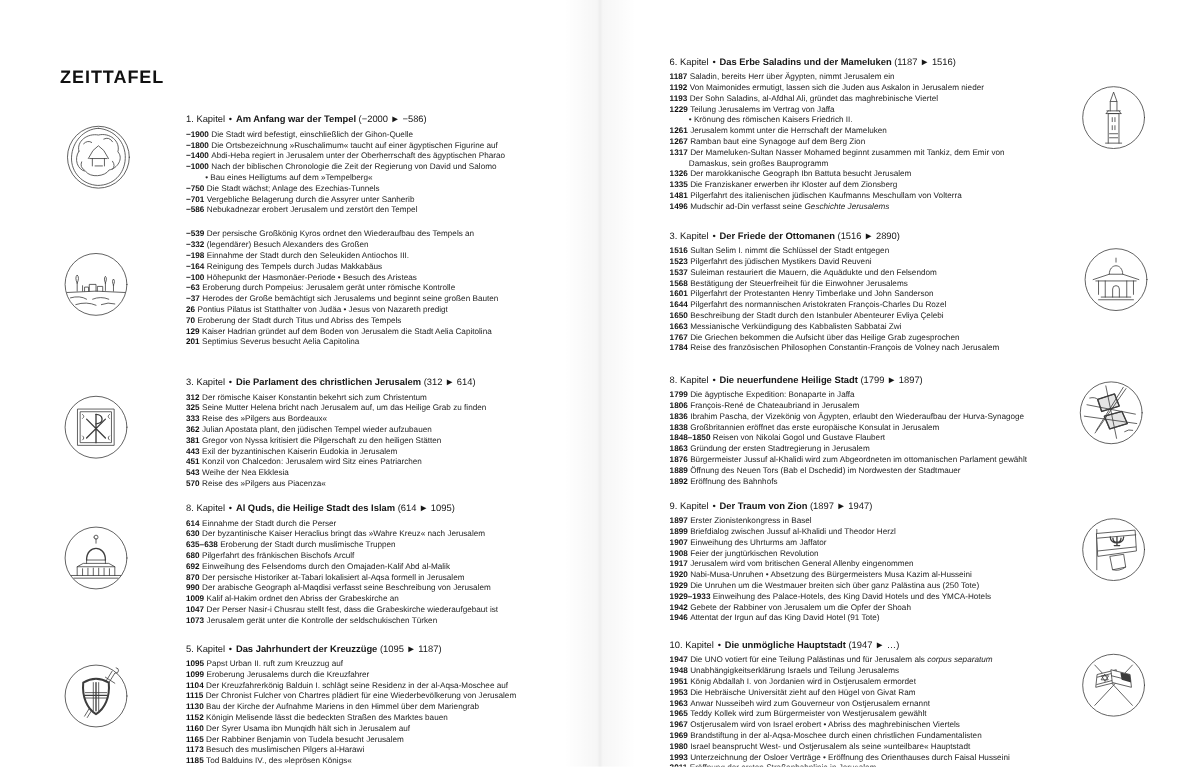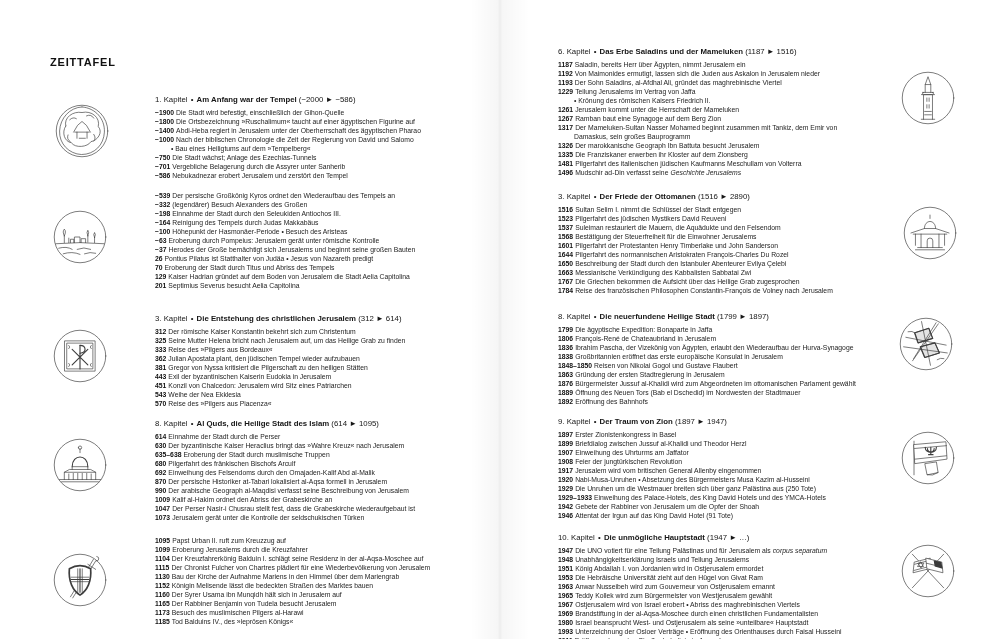--- a/index.html
+++ b/index.html
@@ -10,21 +10,21 @@
     color:#1c1c1c;
   }
   #spread{position:absolute;inset:0;width:1000px;height:639px;}
   .gutter{
     position:absolute;top:0;left:470px;width:60px;height:639px;
     background:linear-gradient(90deg,rgba(0,0,0,0) 0%,rgba(0,0,0,0.035) 46%,rgba(0,0,0,0.07) 50%,rgba(0,0,0,0.035) 54%,rgba(0,0,0,0) 100%);
     pointer-events:none;
   }
   .book-title{
     position:absolute;left:50px;top:56px;
-    font-size:11px;font-weight:700;letter-spacing:0.8px;color:#111;
+    font-size:15px;font-weight:700;letter-spacing:0.8px;color:#111;
   }
   .chapter{position:absolute;}
   .chapter.lp{left:155px;width:340px;}
   .chapter.rp{left:558px;width:350px;}
   .ch-head{
     margin:0 0 3px 0;font-size:7.8px;line-height:10px;font-weight:400;
     white-space:nowrap;color:#161616;
   }
   .ch-title{font-weight:700;}
   .ch-sep{padding:0 1px;}
@@ -179,21 +179,21 @@
         <div class="entry"><span class="yr">−100</span><span class="tx">Höhepunkt der Hasmonäer-Periode • Besuch des Aristeas</span></div>
         <div class="entry"><span class="yr">−63</span><span class="tx">Eroberung durch Pompeius: Jerusalem gerät unter römische Kontrolle</span></div>
         <div class="entry"><span class="yr">−37</span><span class="tx">Herodes der Große bemächtigt sich Jerusalems und beginnt seine großen Bauten</span></div>
         <div class="entry"><span class="yr">26</span><span class="tx">Pontius Pilatus ist Statthalter von Judäa • Jesus von Nazareth predigt</span></div>
         <div class="entry"><span class="yr">70</span><span class="tx">Eroberung der Stadt durch Titus und Abriss des Tempels</span></div>
         <div class="entry"><span class="yr">129</span><span class="tx">Kaiser Hadrian gründet auf dem Boden von Jerusalem die Stadt Aelia Capitolina</span></div>
         <div class="entry"><span class="yr">201</span><span class="tx">Septimius Severus besucht Aelia Capitolina</span></div>
       </div>
   </section>
   <section class="chapter lp" style="top:314px">
-    <h2 class="ch-head"><span class="ch-num">3. Kapitel</span> <span class="ch-sep">•</span> <span class="ch-title">Die Entstehung des christlichen Jerusalem</span> <span class="ch-range">(312 ► 614)</span></h2>
+    <h2 class="ch-head"><span class="ch-num">3. Kapitel</span> <span class="ch-sep">•</span> <span class="ch-title">Die Parlament des christlichen Jerusalem</span> <span class="ch-range">(312 ► 614)</span></h2>
     <div class="entries">
         <div class="entry"><span class="yr">312</span><span class="tx">Der römische Kaiser Konstantin bekehrt sich zum Christentum</span></div>
         <div class="entry"><span class="yr">325</span><span class="tx">Seine Mutter Helena bricht nach Jerusalem auf, um das Heilige Grab zu finden</span></div>
         <div class="entry"><span class="yr">333</span><span class="tx">Reise des »Pilgers aus Bordeaux«</span></div>
         <div class="entry"><span class="yr">362</span><span class="tx">Julian Apostata plant, den jüdischen Tempel wieder aufzubauen</span></div>
         <div class="entry"><span class="yr">381</span><span class="tx">Gregor von Nyssa kritisiert die Pilgerschaft zu den heiligen Stätten</span></div>
         <div class="entry"><span class="yr">443</span><span class="tx">Exil der byzantinischen Kaiserin Eudokia in Jerusalem</span></div>
         <div class="entry"><span class="yr">451</span><span class="tx">Konzil von Chalcedon: Jerusalem wird Sitz eines Patriarchen</span></div>
         <div class="entry"><span class="yr">543</span><span class="tx">Weihe der Nea Ekklesia</span></div>
         <div class="entry"><span class="yr">570</span><span class="tx">Reise des »Pilgers aus Piacenza«</span></div>
@@ -208,20 +208,21 @@
         <div class="entry"><span class="yr">680</span><span class="tx">Pilgerfahrt des fränkischen Bischofs Arculf</span></div>
         <div class="entry"><span class="yr">692</span><span class="tx">Einweihung des Felsendoms durch den Omajaden-Kalif Abd al-Malik</span></div>
         <div class="entry"><span class="yr">870</span><span class="tx">Der persische Historiker at-Tabari lokalisiert al-Aqsa formell in Jerusalem</span></div>
         <div class="entry"><span class="yr">990</span><span class="tx">Der arabische Geograph al-Maqdisi verfasst seine Beschreibung von Jerusalem</span></div>
         <div class="entry"><span class="yr">1009</span><span class="tx">Kalif al-Hakim ordnet den Abriss der Grabeskirche an</span></div>
         <div class="entry"><span class="yr">1047</span><span class="tx">Der Perser Nasir-i Chusrau stellt fest, dass die Grabeskirche wiederaufgebaut ist</span></div>
         <div class="entry"><span class="yr">1073</span><span class="tx">Jerusalem gerät unter die Kontrolle der seldschukischen Türken</span></div>
       </div>
   </section>
   <section class="chapter lp" style="top:536px">
+    <h2 class="ch-head"><span class="ch-num">5. Kapitel</span> <span class="ch-sep">•</span> <span class="ch-title">Das Jahrhundert der Kreuzzüge</span> <span class="ch-range">(1095 ► 1187)</span></h2>
     <div class="entries">
         <div class="entry"><span class="yr">1095</span><span class="tx">Papst Urban II. ruft zum Kreuzzug auf</span></div>
         <div class="entry"><span class="yr">1099</span><span class="tx">Eroberung Jerusalems durch die Kreuzfahrer</span></div>
         <div class="entry"><span class="yr">1104</span><span class="tx">Der Kreuzfahrerkönig Balduin I. schlägt seine Residenz in der al-Aqsa-Moschee auf</span></div>
         <div class="entry"><span class="yr">1115</span><span class="tx">Der Chronist Fulcher von Chartres plädiert für eine Wiederbevölkerung von Jerusalem</span></div>
         <div class="entry"><span class="yr">1130</span><span class="tx">Bau der Kirche der Aufnahme Mariens in den Himmel über dem Mariengrab</span></div>
         <div class="entry"><span class="yr">1152</span><span class="tx">Königin Melisende lässt die bedeckten Straßen des Marktes bauen</span></div>
         <div class="entry"><span class="yr">1160</span><span class="tx">Der Syrer Usama ibn Munqidh hält sich in Jerusalem auf</span></div>
         <div class="entry"><span class="yr">1165</span><span class="tx">Der Rabbiner Benjamin von Tudela besucht Jerusalem</span></div>
         <div class="entry"><span class="yr">1173</span><span class="tx">Besuch des muslimischen Pilgers al-Harawi</span></div>

